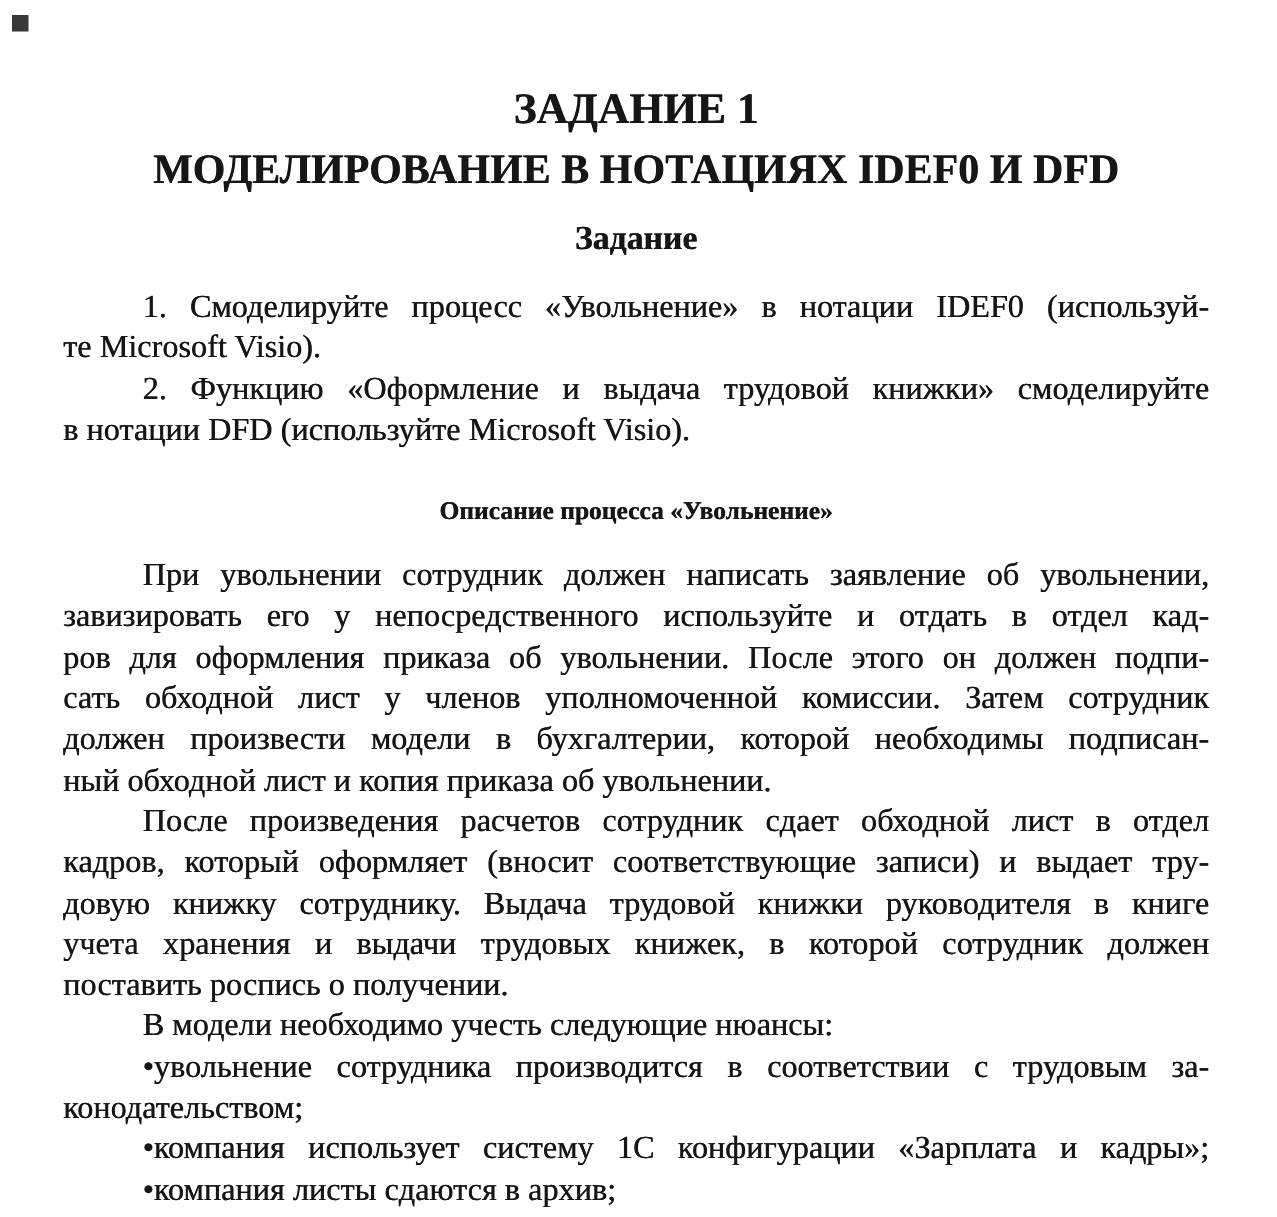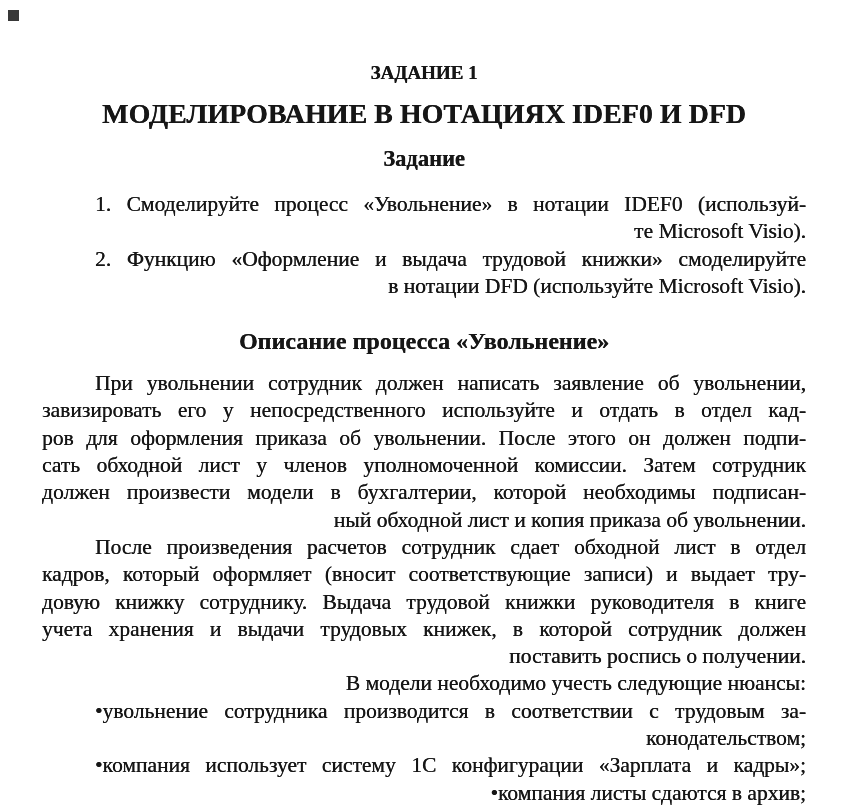--- a/index.html
+++ b/index.html
@@ -29,54 +29,54 @@
     left: 42px;
     top: 57px;
     width: 764px;
   }
   .hline {
     text-align: center;
     font-weight: bold;
     text-shadow: 0.3px 0 0 currentColor;
   }
   .title1 {
-    font-size: 19px;
+    font-size: 29px;
     line-height: 32px;
     margin: 0 0 9px 0;
   }
   .title2 {
     font-size: 28px;
     line-height: 32px;
     margin: 0 0 14px 0;
   }
   .subhead {
     font-size: 22.5px;
     line-height: 30px;
     margin: 0 0 17px 0;
   }
   .subhead2 {
-    font-size: 24px;
+    font-size: 17px;
     line-height: 30px;
     margin: 26px 0 14px 0;
   }
   .body-block {
     margin: 0;
   }
   .ln {
     font-size: 21.5px;
     line-height: 27.3px;
     white-space: normal;
     text-shadow: 0.3px 0 0 currentColor;
   }
   .jl {
     text-align: justify;
     text-align-last: justify;
   }
   .ll {
-    text-align: right;
+    text-align: left;
   }
   .ind {
     text-indent: 53px;
   }
 </style>
 </head>
 <body>
 
 <div class="page">
 

